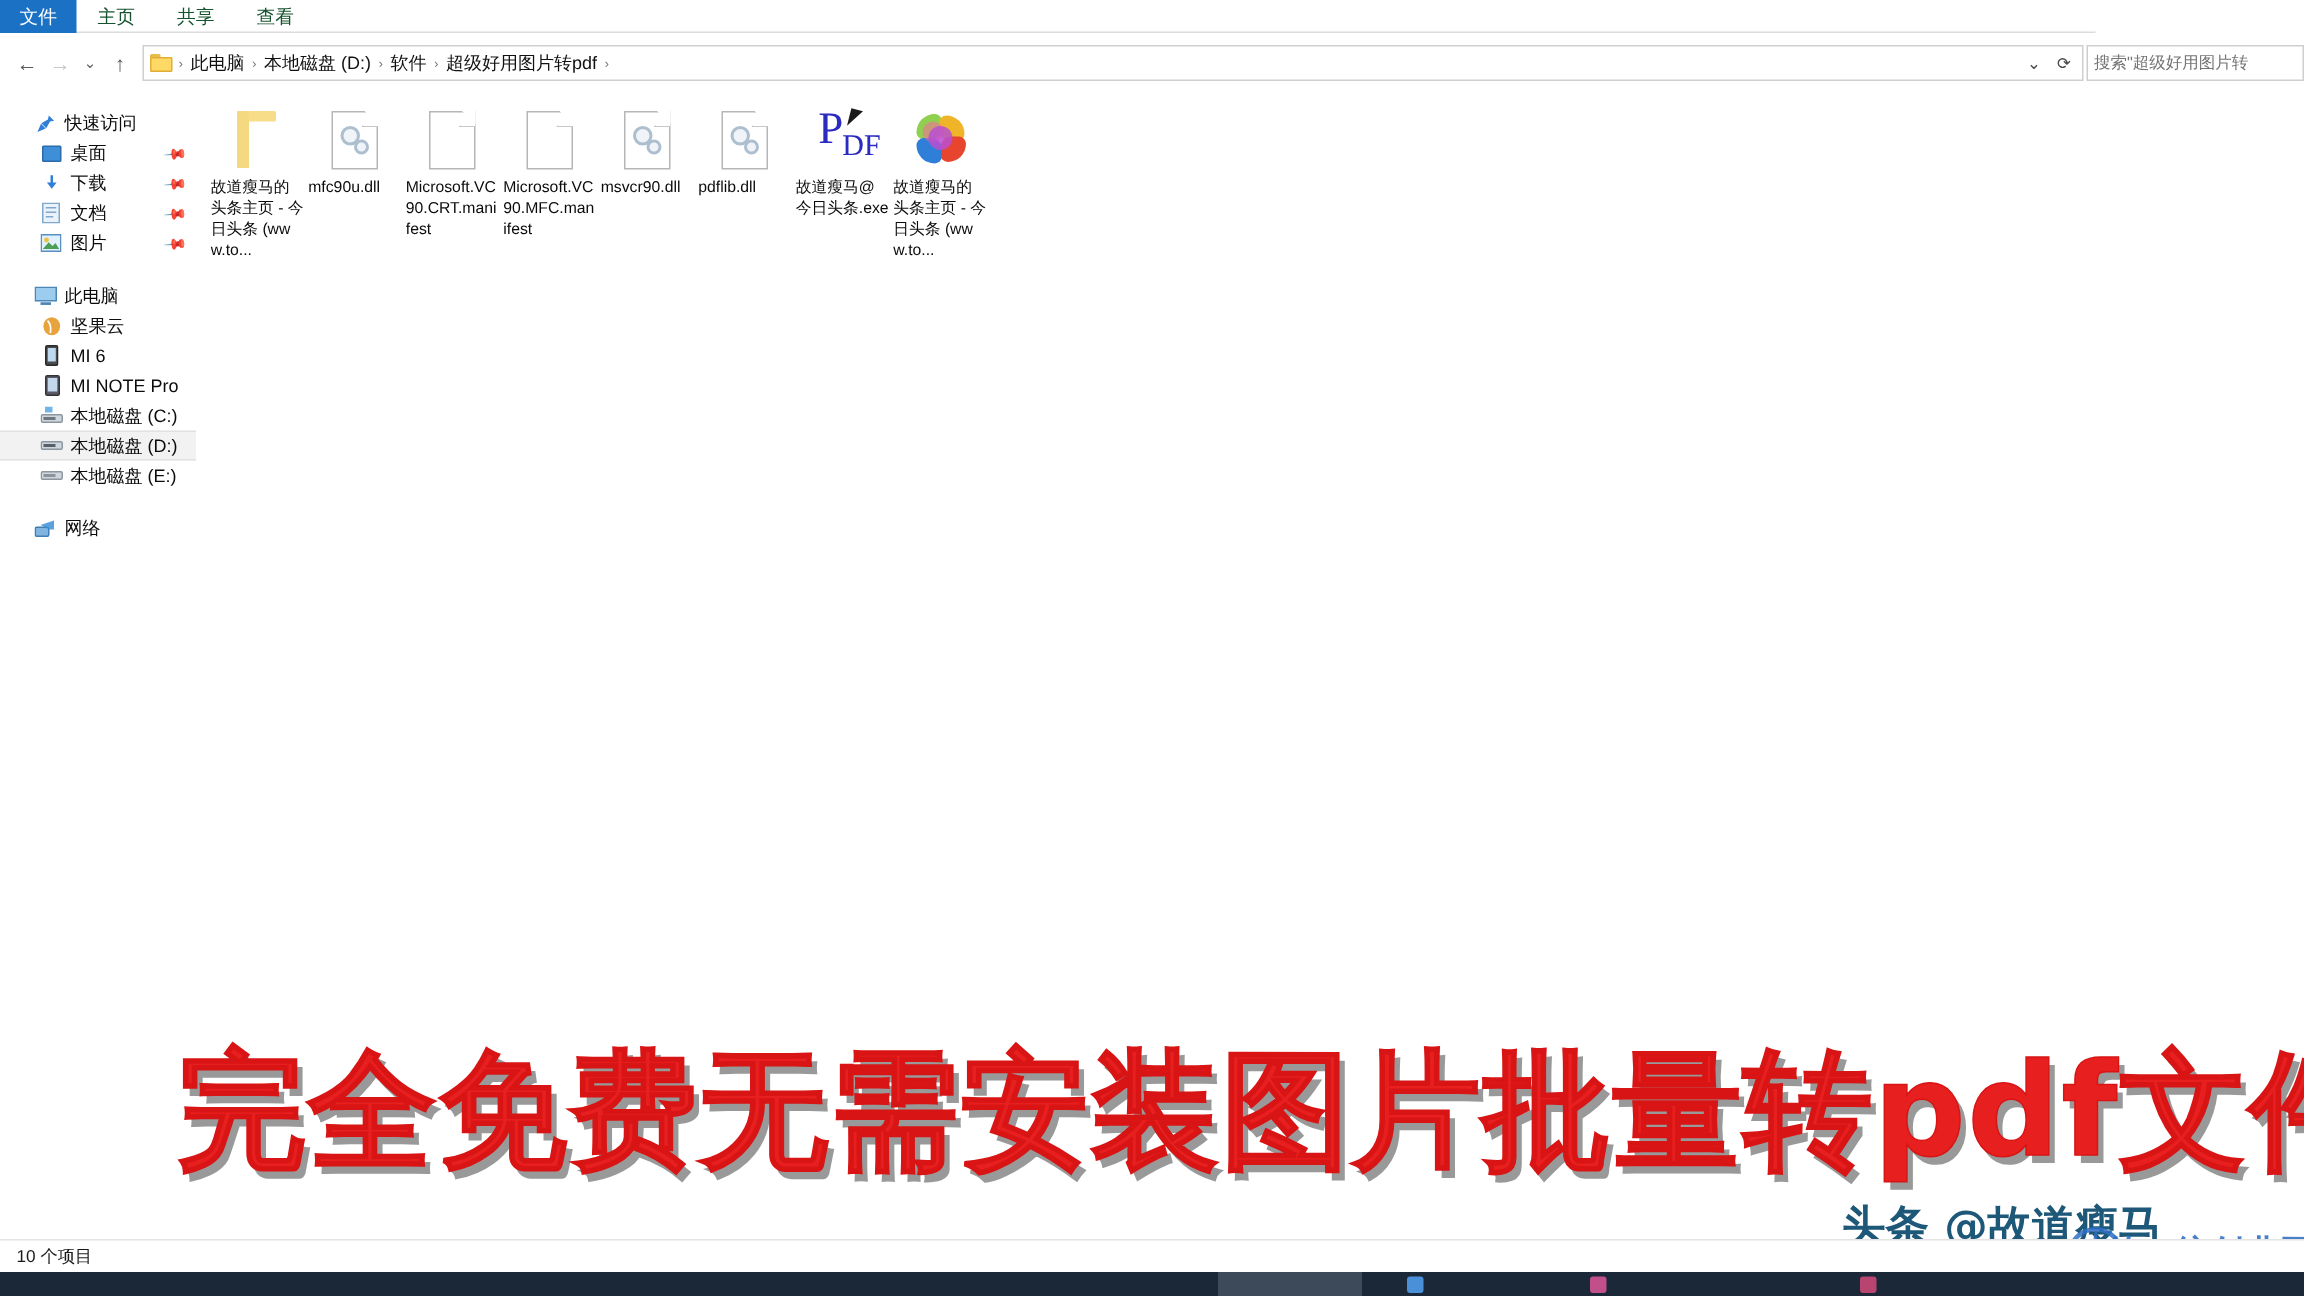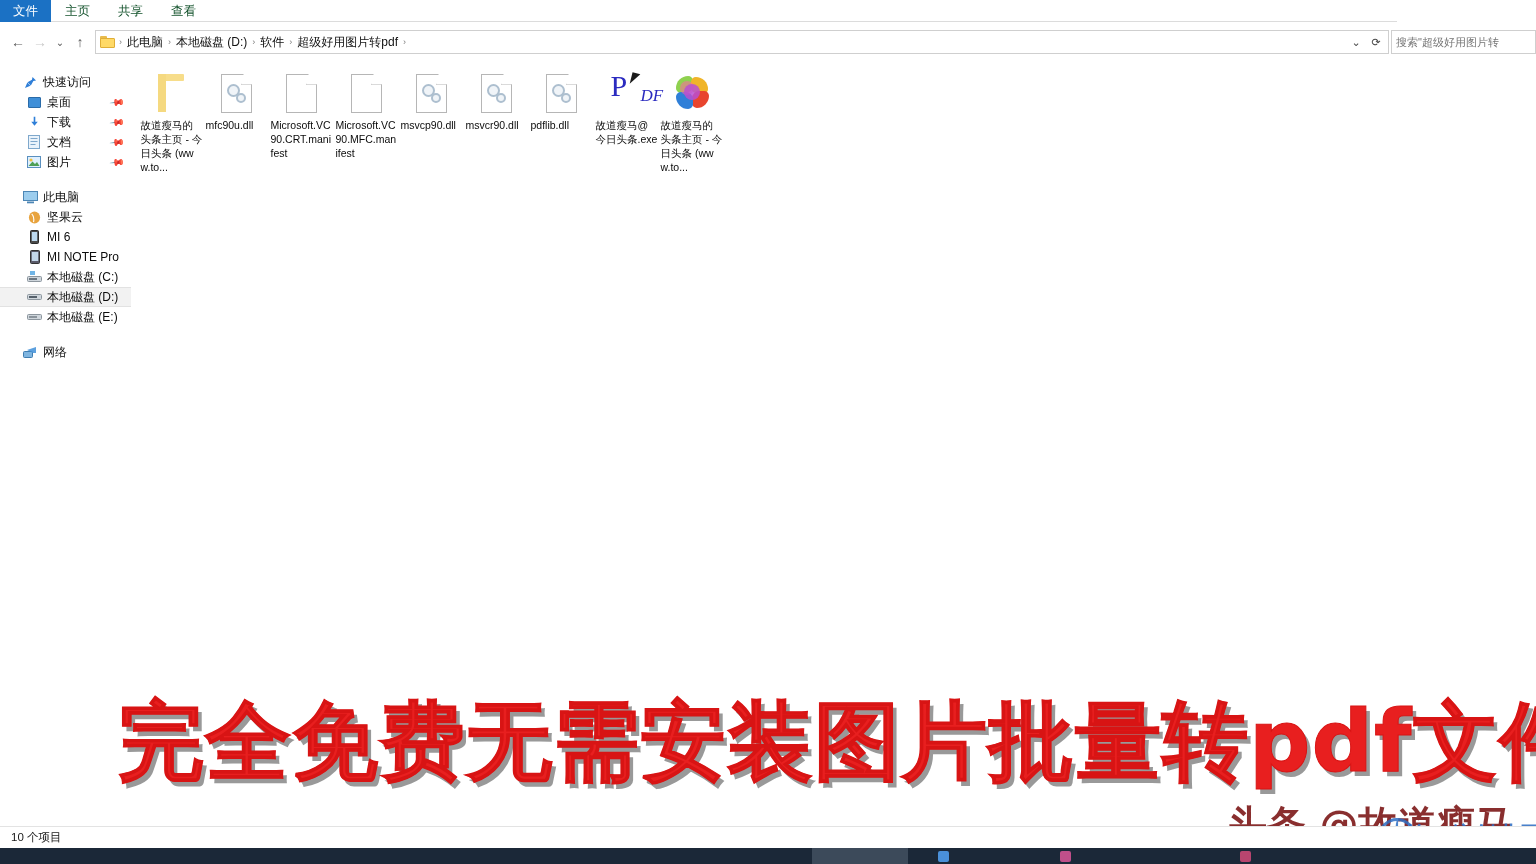--- a/index.html
+++ b/index.html
@@ -185,21 +185,21 @@
   }
 
   
   .ic-pdf { width: 44px; height: 42px; position: relative; }
   .ic-pdf .pdftext {
     position: absolute; left: 4px; top: 0;
     font-family: "Liberation Serif", "DejaVu Serif", serif;
     color: #2b2bc0; font-weight: 400; letter-spacing: 0px; line-height: 1;
   }
   .ic-pdf .pbig { font-size: 30px; top: -1px; left: 6px; }
-  .ic-pdf .pdfsmall { font-size: 17px; left: 36px; top: 15px; font-style: italic; }
+  .ic-pdf .pdfsmall { font-size: 20px; left: 22px; top: 15px; }
   .ic-pdf .cursor {
     position: absolute; left: 26px; top: 1px;
     width: 0; height: 0;
     border-left: 8px solid #1a1a1a;
     border-bottom: 12px solid transparent;
     transform: rotate(14deg);
   }
 
   
   .ic-pin { width: 36px; height: 36px; position: relative; }
@@ -240,21 +240,21 @@
     letter-spacing: 1px;
     white-space: nowrap;
     text-shadow: 4px 5px 0px rgba(70,70,70,0.55);
     -webkit-text-stroke: 1px #d81414;
     pointer-events: none;
   }
 
   
   .wm-toutiao {
     position: absolute; left: 1228px; top: 798px;
-    font-size: 39px; font-weight: 700; color: #7f1d1d;
+    font-size: 29px; font-weight: 700; color: #0c4a6e;
     font-family: "DejaVu Sans", "Liberation Sans", sans-serif;
     white-space: nowrap; opacity: .92; pointer-events: none;
   }
   .wm-blue {
     position: absolute; left: 1405px; top: 820px;
     font-size: 22px; font-weight: 700; color: #2f6fc4;
     font-family: "DejaVu Sans", "Liberation Sans", sans-serif;
     white-space: nowrap; opacity: .88; pointer-events: none;
     letter-spacing: 1px;
   }
@@ -492,31 +492,20 @@
           <div class="fi-label">Microsoft.VC90.CRT.manifest</div>
         </div>
 
         <div class="fileitem">
           <div class="fi-icon">
             <div class="ic-doc"></div>
           </div>
           <div class="fi-label">Microsoft.VC90.MFC.manifest</div>
         </div>
 
-        <div class="fileitem">
-          <div class="fi-icon">
-            <div class="ic-doc">
-                <div class="gears">
-                  <span class="gear g1"></span>
-                  <span class="gear g2"></span>
-                </div>
-              </div>
-          </div>
-          <div class="fi-label">msvcp90.dll</div>
-        </div>
 
         <div class="fileitem">
           <div class="fi-icon">
             <div class="ic-doc">
                 <div class="gears">
                   <span class="gear g1"></span>
                   <span class="gear g2"></span>
                 </div>
               </div>
           </div>

